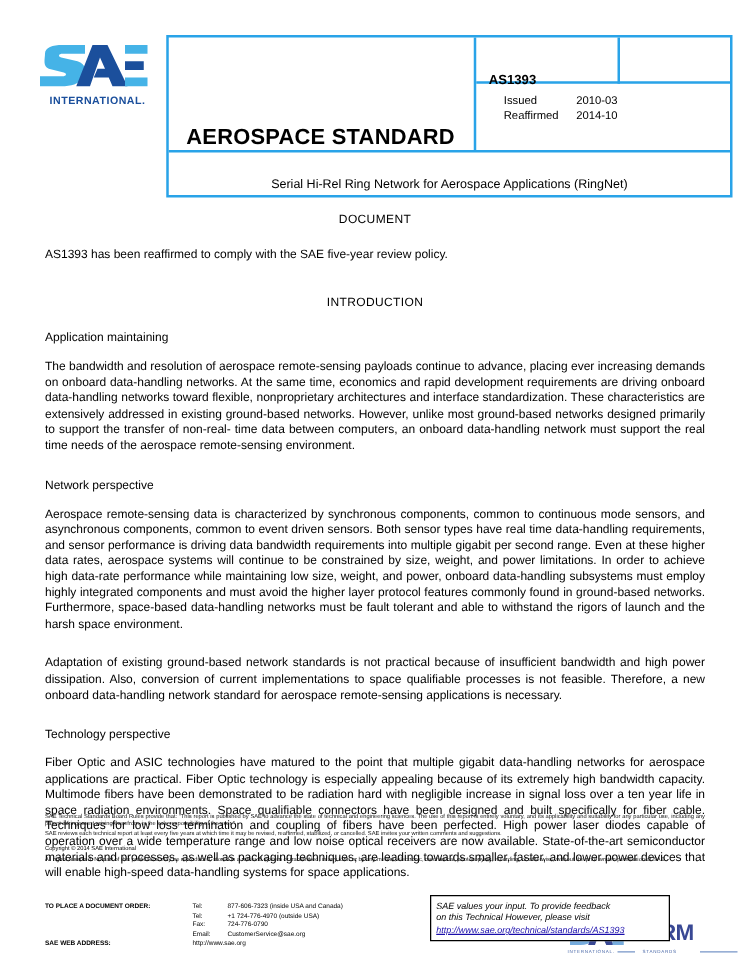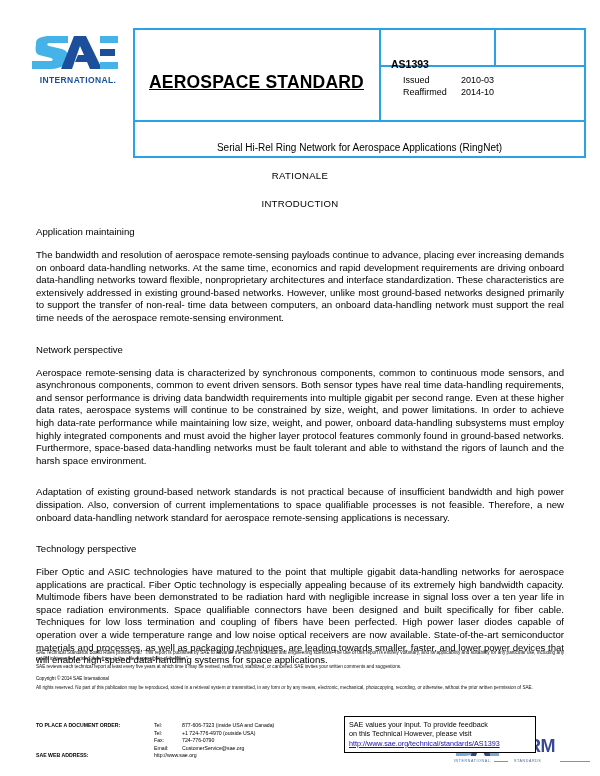--- a/index.html
+++ b/index.html
@@ -68,23 +68,22 @@
     border-bottom: 2px solid #29a3e8;
   }
   .cell-title {
     position: absolute;
     left: 0; top: 0;
     width: 246px;
     height: 100%;
     box-sizing: border-box;
     border-right: 2px solid #29a3e8;
     display: flex;
-    align-items: center;
+    align-items: flex-end;
     padding: 14px 0 0 14px;
-    text-decoration: underline;
   }
   .cell-title span {
     font-size: 17.5px;
     font-weight: bold;
     letter-spacing: 0.2px;
   }
   .cell-num {
     position: absolute;
     left: 246px; top: 0;
     width: 115px;
@@ -214,20 +213,21 @@
     left: 344px;
     top: 716px;
     width: 192px;
     box-sizing: border-box;
     border: 1.4px solid #000;
     background: #fff;
     padding: 3px 4px 4px 4px;
     font-size: 7.2px;
     line-height: 9.4px;
     z-index: 4;
+    font-style: italic;
   }
   .feedback .link {
     color: #1a0dab;
     text-decoration: underline;
     word-break: break-all;
   }
 
   
   .watermark {
     position: absolute;
@@ -315,21 +315,22 @@
       </div>
 
       <div class="hdr-row-bot">
         <span>Serial Hi-Rel Ring Network for Aerospace Applications (RingNet)</span>
       </div>
     </div>
   </div>
 
   <div class="content">
 
-    <div class="centered-head">RATIONALE</div>
+    <div class="centered-head">DOCUMENT</div>
+    <div class="lead-line">AS1393 has been reaffirmed to comply with the SAE five-year review policy.</div>
 
     <div class="centered-head">INTRODUCTION</div>
 
     <div class="sub-head">Application maintaining</div>
     <p class="body">The bandwidth and resolution of aerospace remote-sensing payloads continue to advance, placing ever increasing demands on onboard data-handling networks. At the same time, economics and rapid development requirements are driving onboard data-handling networks toward flexible, nonproprietary architectures and interface standardization. These characteristics are extensively addressed in existing ground-based networks. However, unlike most ground-based networks designed primarily to support the transfer of non-real- time data between computers, an onboard data-handling network must support the real time needs of the aerospace remote-sensing environment.</p>
 
     <div class="sub-head">Network perspective</div>
     <p class="body">Aerospace remote-sensing data is characterized by synchronous components, common to continuous mode sensors, and asynchronous components, common to event driven sensors. Both sensor types have real time data-handling requirements, and sensor performance is driving data bandwidth requirements into multiple gigabit per second range. Even at these higher data rates, aerospace systems will continue to be constrained by size, weight, and power limitations. In order to achieve high data-rate performance while maintaining low size, weight, and power, onboard data-handling subsystems must employ highly integrated components and must avoid the higher layer protocol features commonly found in ground-based networks. Furthermore, space-based data-handling networks must be fault tolerant and able to withstand the rigors of launch and the harsh space environment.</p>
 
     <p class="body">Adaptation of existing ground-based network standards is not practical because of insufficient bandwidth and high power dissipation. Also, conversion of current implementations to space qualifiable processes is not feasible. Therefore, a new onboard data-handling network standard for aerospace remote-sensing applications is necessary.</p>

